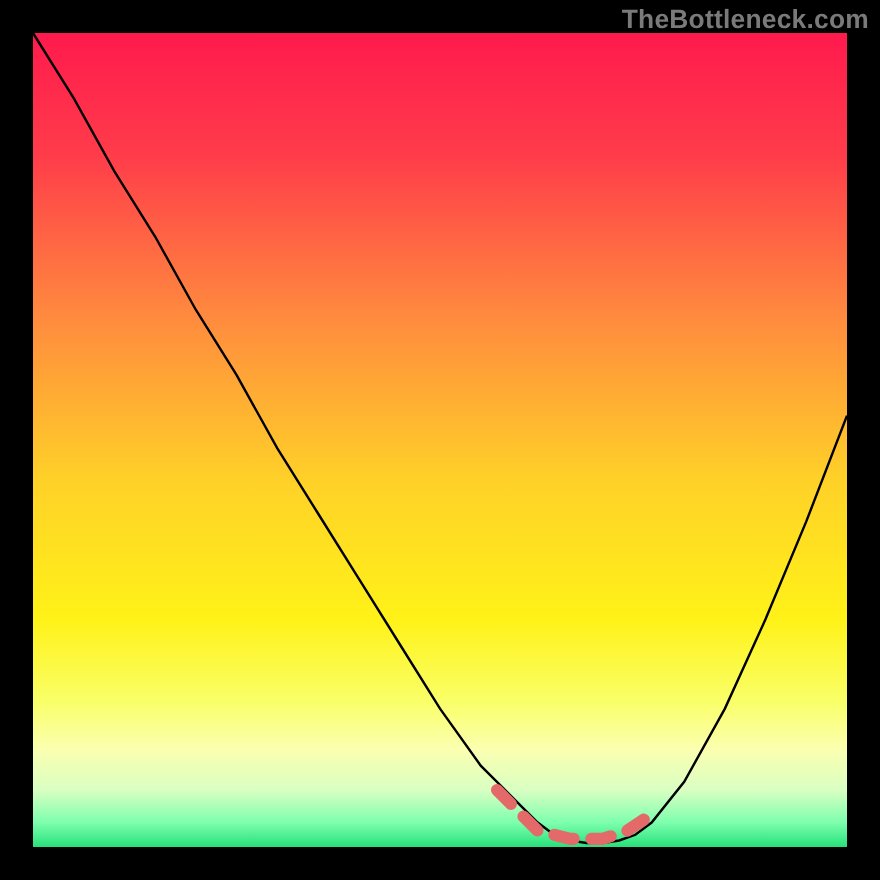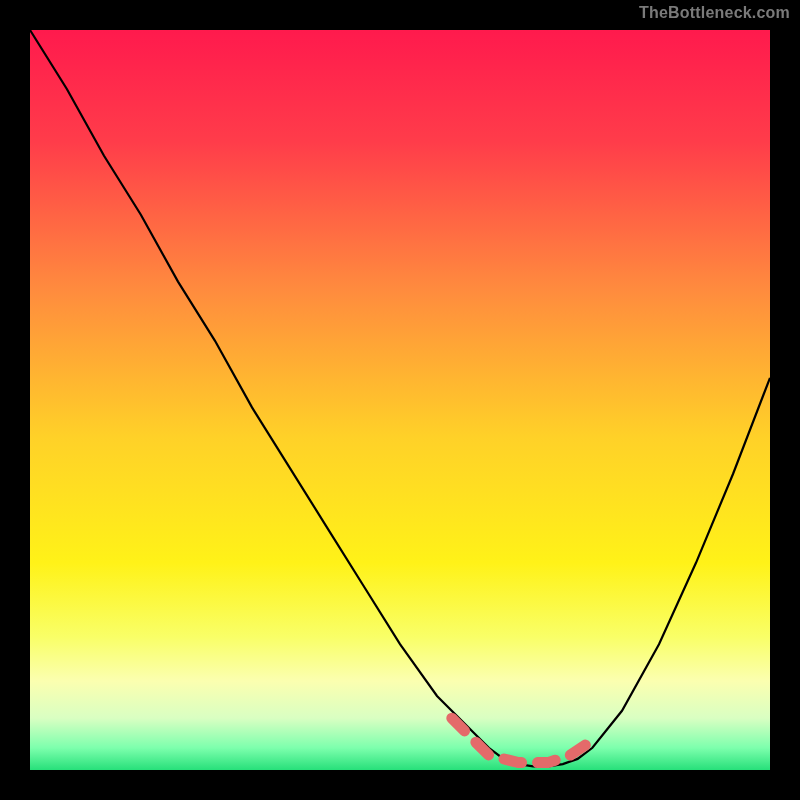--- a/index.html
+++ b/index.html
@@ -11,21 +11,21 @@
   .wrap {
     width: 800px;
     height: 800px;
     position: relative;
     background: #000;
   }
   .attrib {
     position: absolute;
     top: 4px;
     right: 10px;
-    font-size: 16px;
+    font-size: 24px;
     font-weight: 600;
     color: #7a7a7a;
     letter-spacing: 0.2px;
   }
   svg {
     position: absolute;
     inset: 0;
   }
 </style>
 </head>

